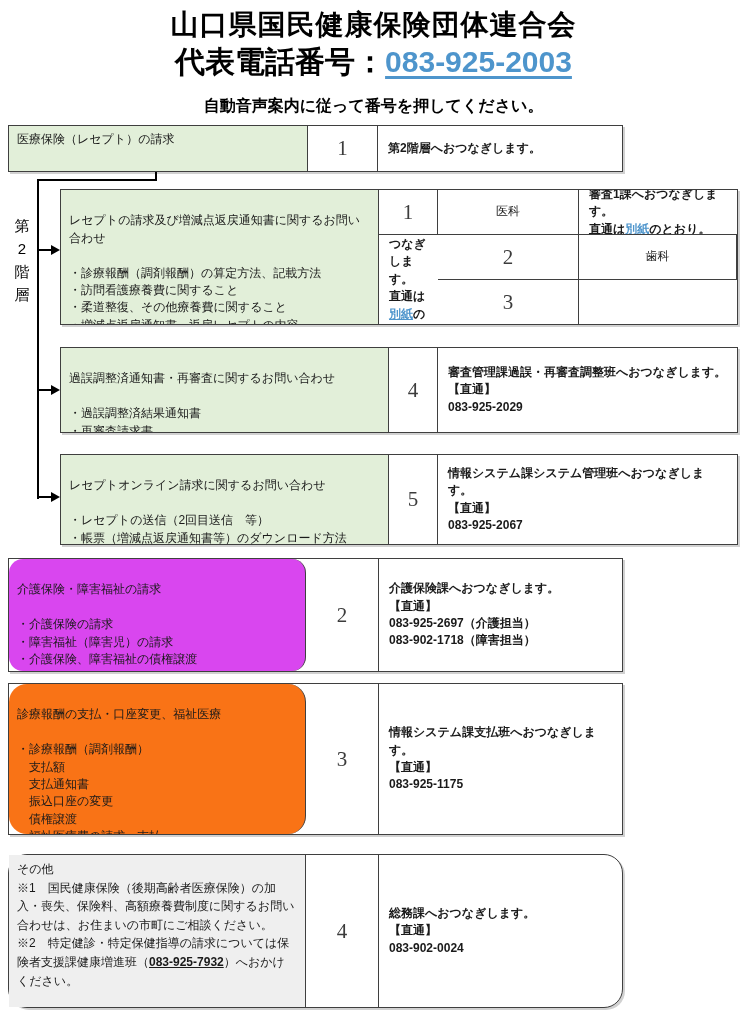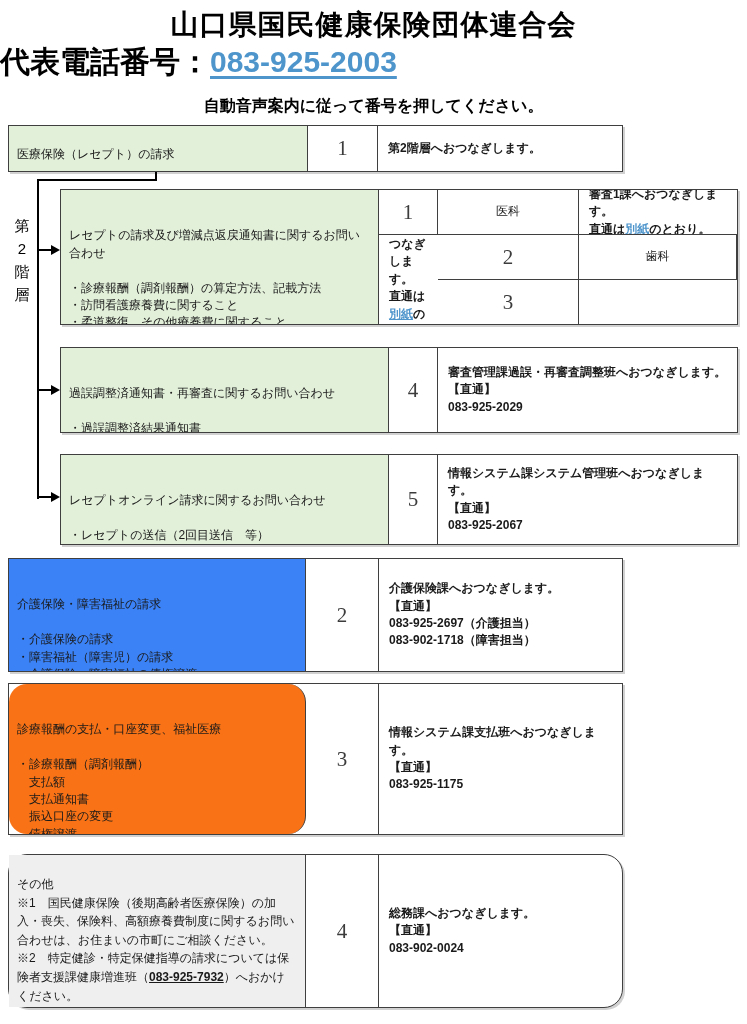--- a/index.html
+++ b/index.html
@@ -2,42 +2,42 @@
 <html><head>
 <meta charset="utf-8">
 <style>
   * { margin:0; padding:0; box-sizing:border-box; }
   body { background:#ffffff; font-family:"Liberation Sans", sans-serif; color:#1a1a1a; }
   #page { position:relative; width:747px; height:1024px; background:#ffffff; overflow:hidden; }
 
   
   .org-title { position:absolute; top:6px; left:0; width:100%; text-align:center;
                font-size:28px; font-weight:bold; letter-spacing:1px; color:#000; }
-  .phone-line { position:absolute; top:42px; left:0; width:100%; 
+  .phone-line { position:absolute; top:42px; left:0; width:100%; text-align:center;
                 font-size:30px; font-weight:bold; color:#000; }
   .phone-line a { color:#4e95cc; text-decoration:underline; text-underline-offset:4px; }
   .instruction { position:absolute; top:96px; left:0; width:100%; text-align:center;
                  font-size:16px; font-weight:bold; color:#000; }
 
   
   .tbl { position:absolute; display:grid; border:1px solid #3f3f3f; background:#fff;
          box-shadow:2px 2px 0 rgba(0,0,0,0.18); }
   .cell { border-right:1px solid #3f3f3f; border-bottom:1px solid #3f3f3f;
           font-size:12px; line-height:1.45; overflow:hidden; }
   .cell.last-col { border-right:none; }
   .cell.last-row { border-bottom:none; }
-  .cell-topic { padding:20px 8px; white-space:pre-line; }
+  .cell-topic { padding:5px 8px; white-space:pre-line; }
   .cell-num  { display:flex; align-items:center; justify-content:center;
                font-family:"Liberation Serif","DejaVu Serif",serif; font-size:21px; color:#3c3c3c; }
   .cell-dest { display:flex; flex-direction:column; justify-content:center;
                padding:4px 10px; white-space:pre-line;font-weight:bold; }
   .cell-cat  { display:flex; align-items:center; justify-content:center;
                text-align:center; white-space:pre-line; }
   .bg-green { background:#e2efd9; }
-  .bg-blue  { background:#3b82f6; }
+  .bg-blue  { background:#d946ef;border-radius:14px; }
   .bg-cream { background:#f97316;border-radius:18px; }
   .bg-gray  { background:#efefef; }
   .link { color:#4e95cc; text-decoration:underline; cursor:pointer; }
   .bold-phone { font-weight:bold; text-decoration:underline; }
 
   
   #level1 { left:8px; top:125px; width:615px; height:47px;
             grid-template-columns:299px 70px 244px; grid-template-rows:1fr; }
   #receipt { left:60px; top:189px; width:678px; height:136px;
              grid-template-columns:318px 59px 141px 158px; grid-template-rows:45px 45px 44px; }

